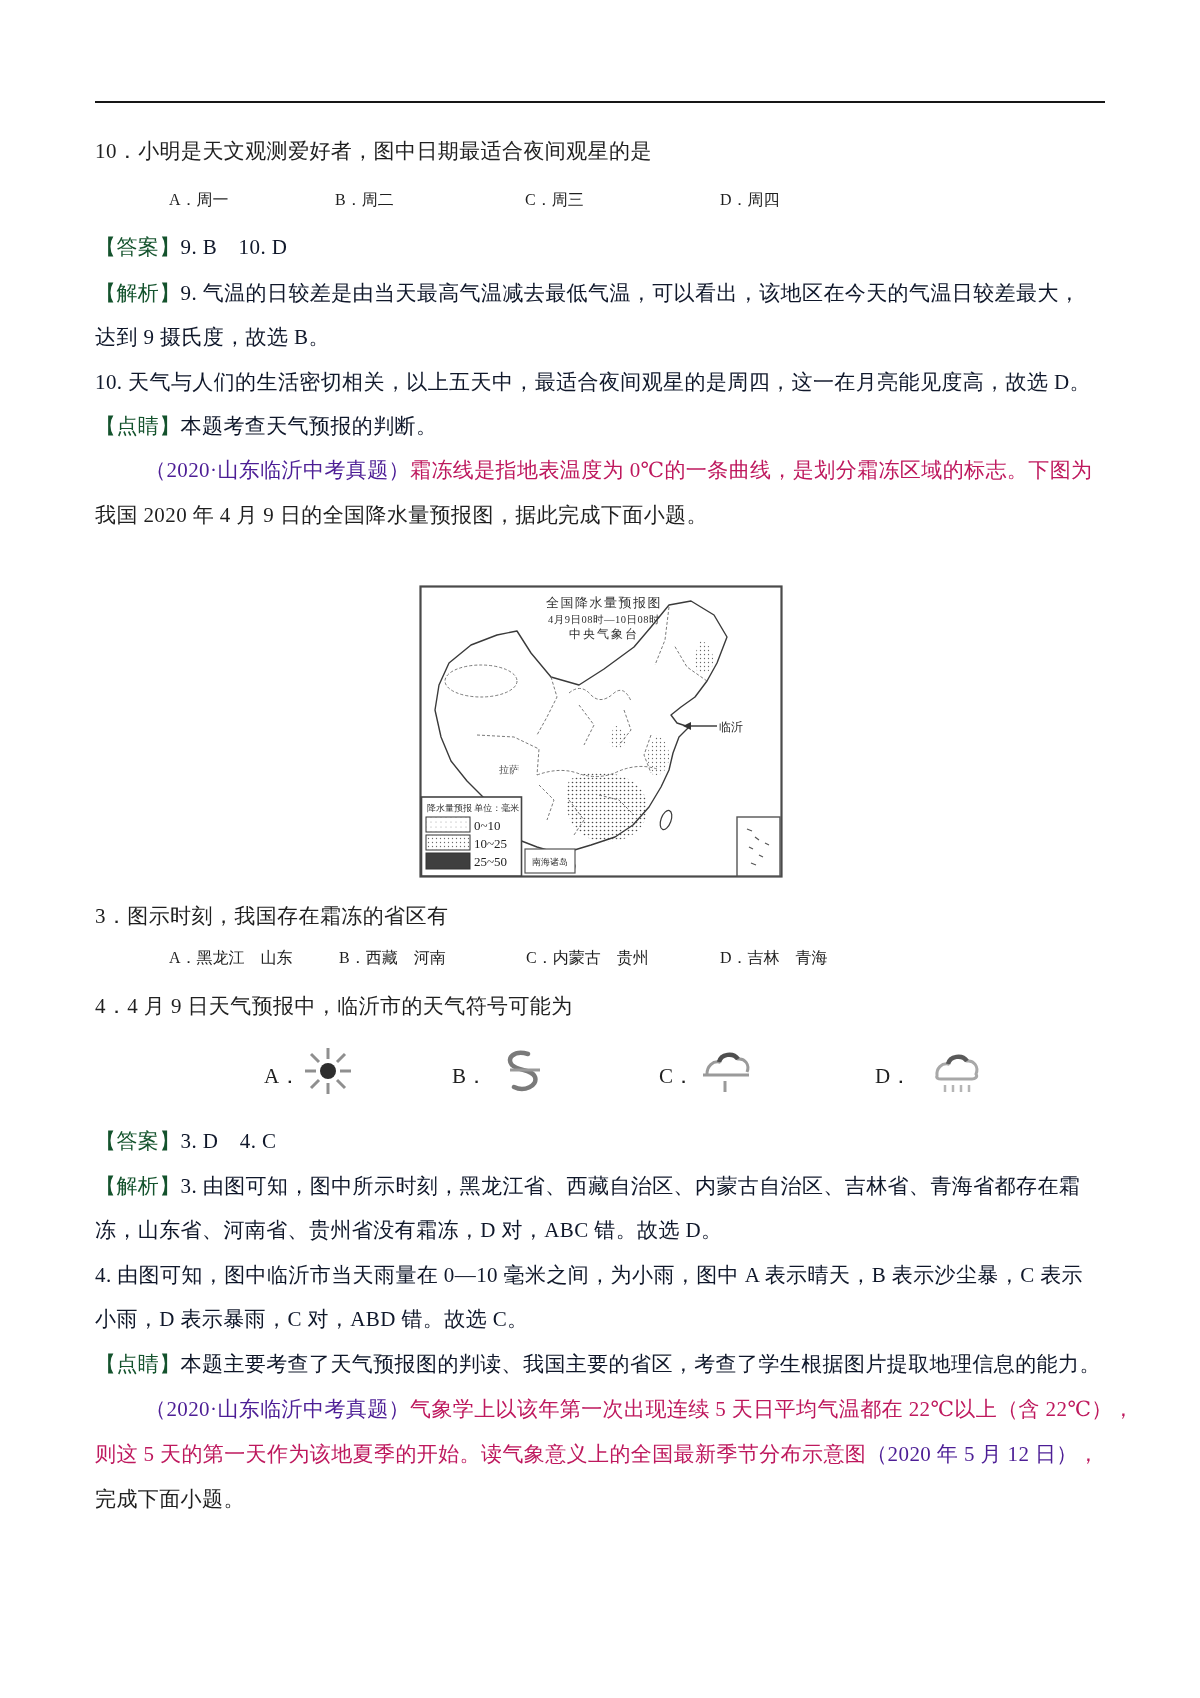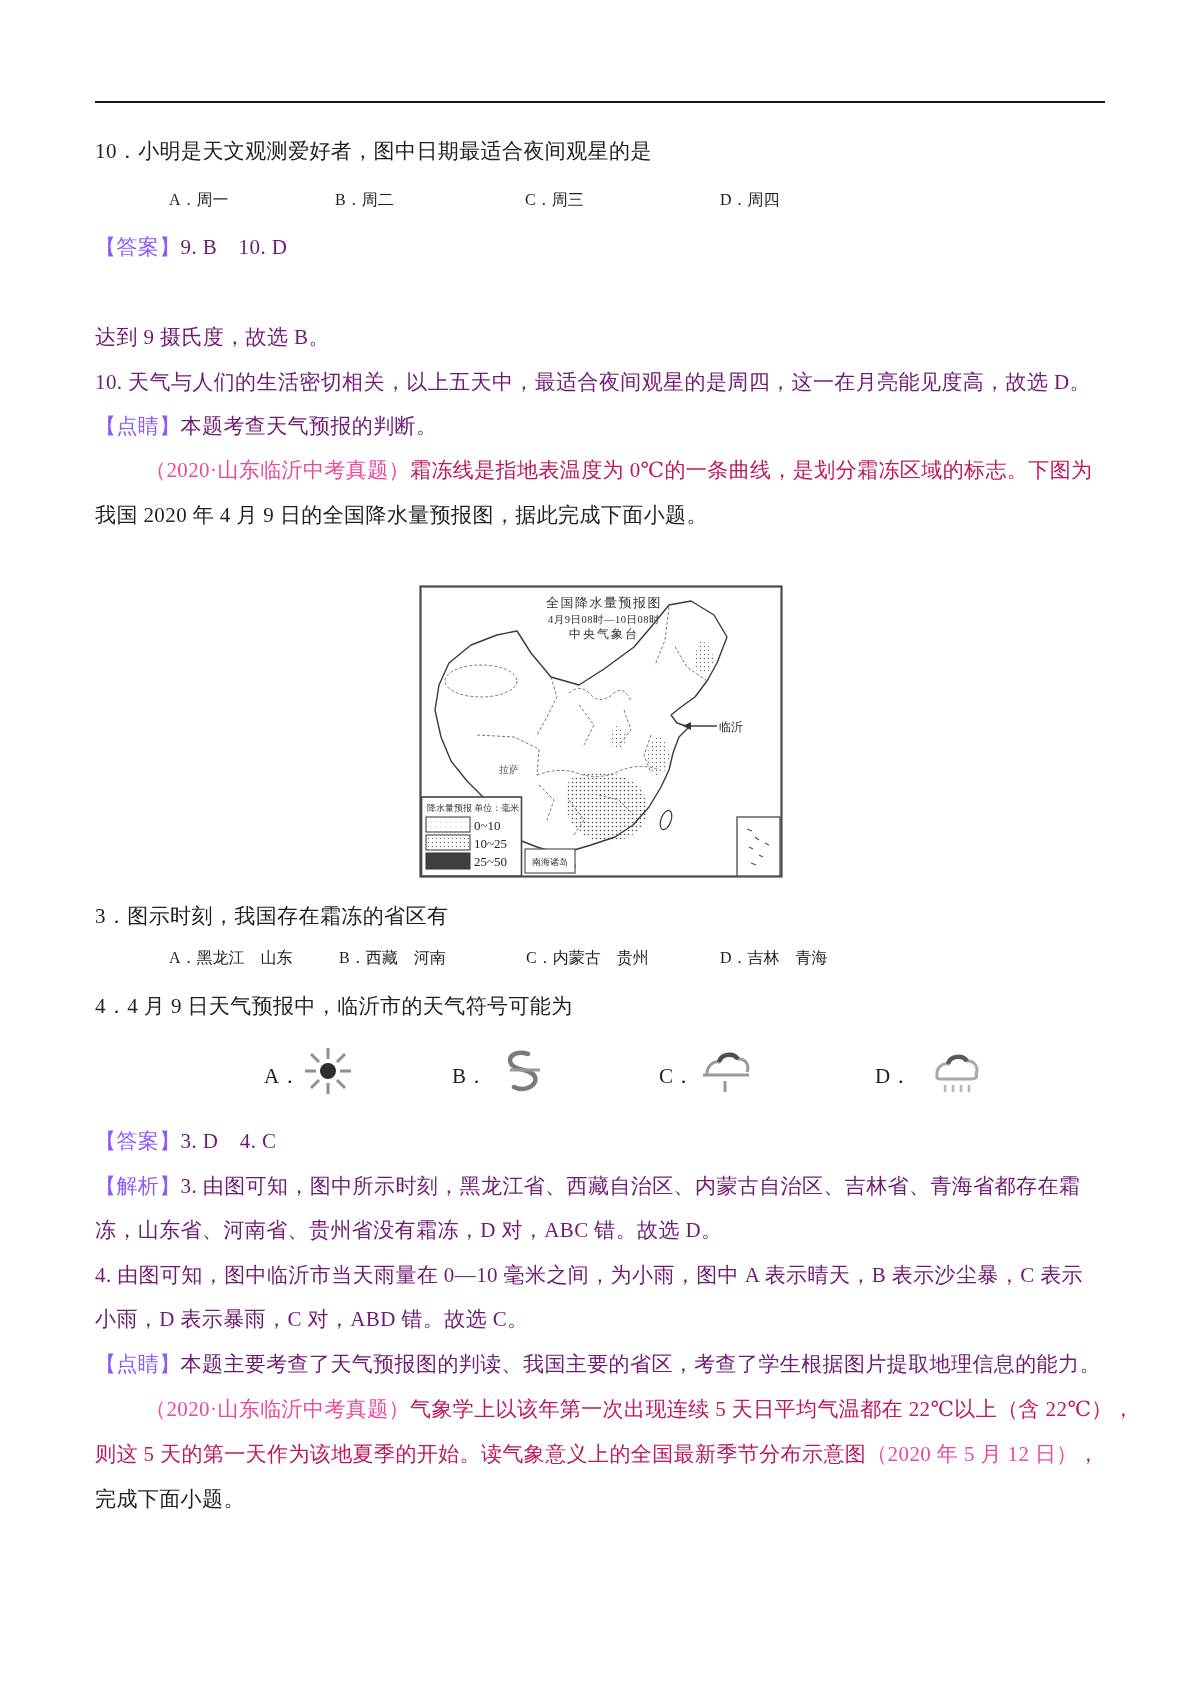--- a/index.html
+++ b/index.html
@@ -6,23 +6,23 @@
   .page {
     position:relative; width:1200px; height:1698px; background:#ffffff;
     font-family:"Liberation Serif","DejaVu Serif",serif;
     color:#1f1f1f; overflow:hidden;
   }
   .line {
     position:absolute; left:95px; white-space:nowrap;
     font-size:21px; line-height:30px; letter-spacing:0.4px;
   }
   .rule { position:absolute; left:95px; top:101px; width:1010px; height:2px; background:#161616; }
-  .red  { color:#701a75; }
-  .tag  { color:#8b5cf6; }
-  .blue { color:#ec4899;margin-top:40px; }
+  .red  { color:#0f172a; }
+  .tag  { color:#14532d; }
+  .blue { color:#4c1d95;margin-top:40px; }
   .black { color:#be185d; }
   .opt { position:absolute; white-space:nowrap;margin-left:39px; }
   .map-box { position:absolute; left:419px; top:585px; width:364px; height:334px; }
   .blurry { filter: blur(0.45px); }
   .wicon { position:absolute; width:60px; height:62px; }
   .wlabel { position:absolute; font-size:21px; white-space:nowrap; }
 </style>
 </head>
 <body>
 
@@ -33,20 +33,23 @@
   <div class="line" style="top:136px">10．小明是天文观测爱好者，图中日期最适合夜间观星的是</div>
   <div>
     <span class="opt" style="left:130px;top:190px">A．周一</span>
     <span class="opt" style="left:296px;top:190px">B．周二</span>
     <span class="opt" style="left:486px;top:190px">C．周三</span>
     <span class="opt" style="left:681px;top:190px">D．周四</span>
   </div>
 
   <div class="line" style="top:232px">
     <span class="tag">【答案】</span><span class="red">9. B　10. D</span>
+  </div>
+  <div class="line" style="top:278px">
+    <span class="tag">【解析】</span><span class="red">9. 气温的日较差是由当天最高气温减去最低气温，可以看出，该地区在今天的气温日较差最大，</span>
   </div>
   <div class="line red" style="top:322px">达到 9 摄氏度，故选 B。</div>
   <div class="line red" style="top:367px">10. 天气与人们的生活密切相关，以上五天中，最适合夜间观星的是周四，这一在月亮能见度高，故选 D。</div>
   <div class="line" style="top:411px">
     <span class="tag">【点睛】</span><span class="red">本题考查天气预报的判断。</span>
   </div>
 
   <div class="line" style="top:455px;left:145px">
     <span class="blue">（2020·山东临沂中考真题）</span><span class="black">霜冻线是指地表温度为 0℃的一条曲线，是划分霜冻区域的标志。下图为</span>
   </div>

